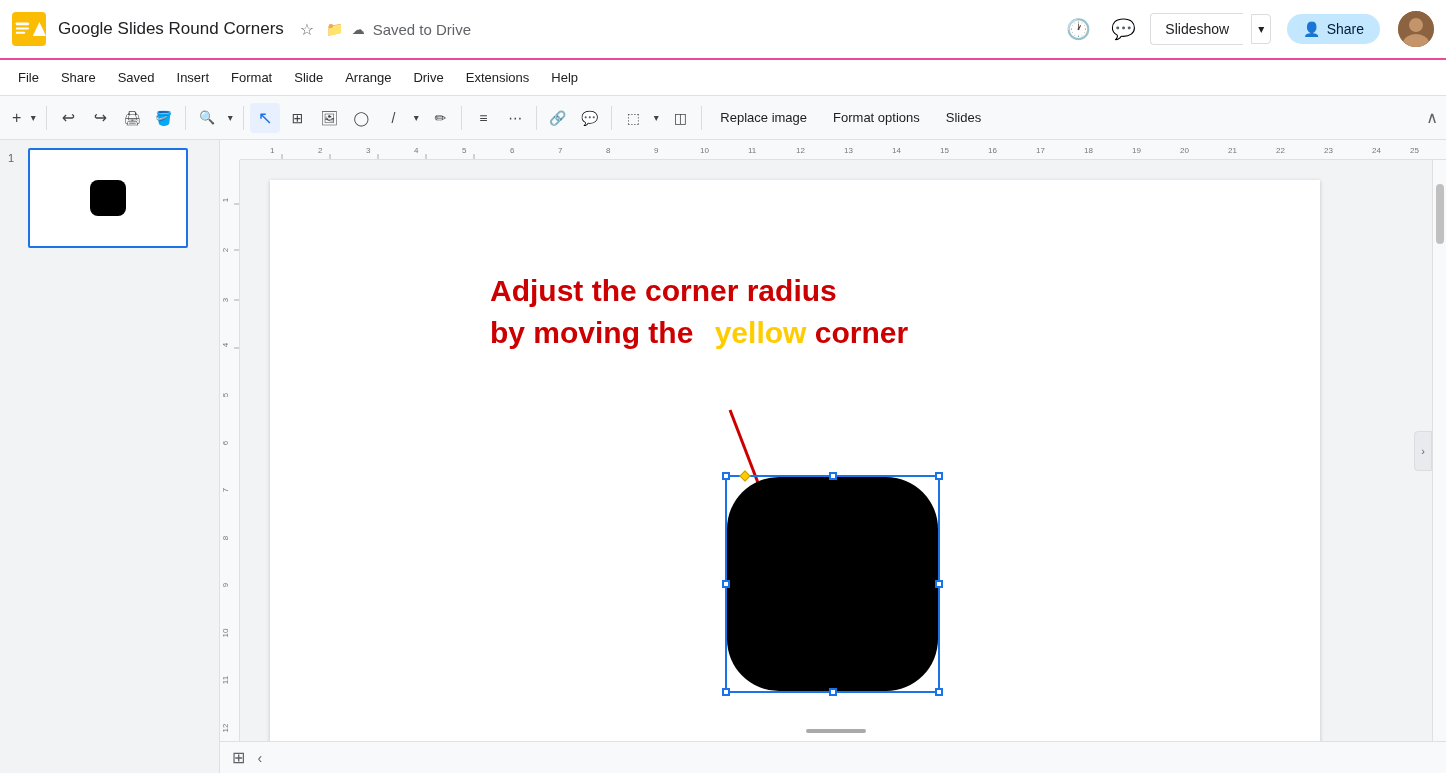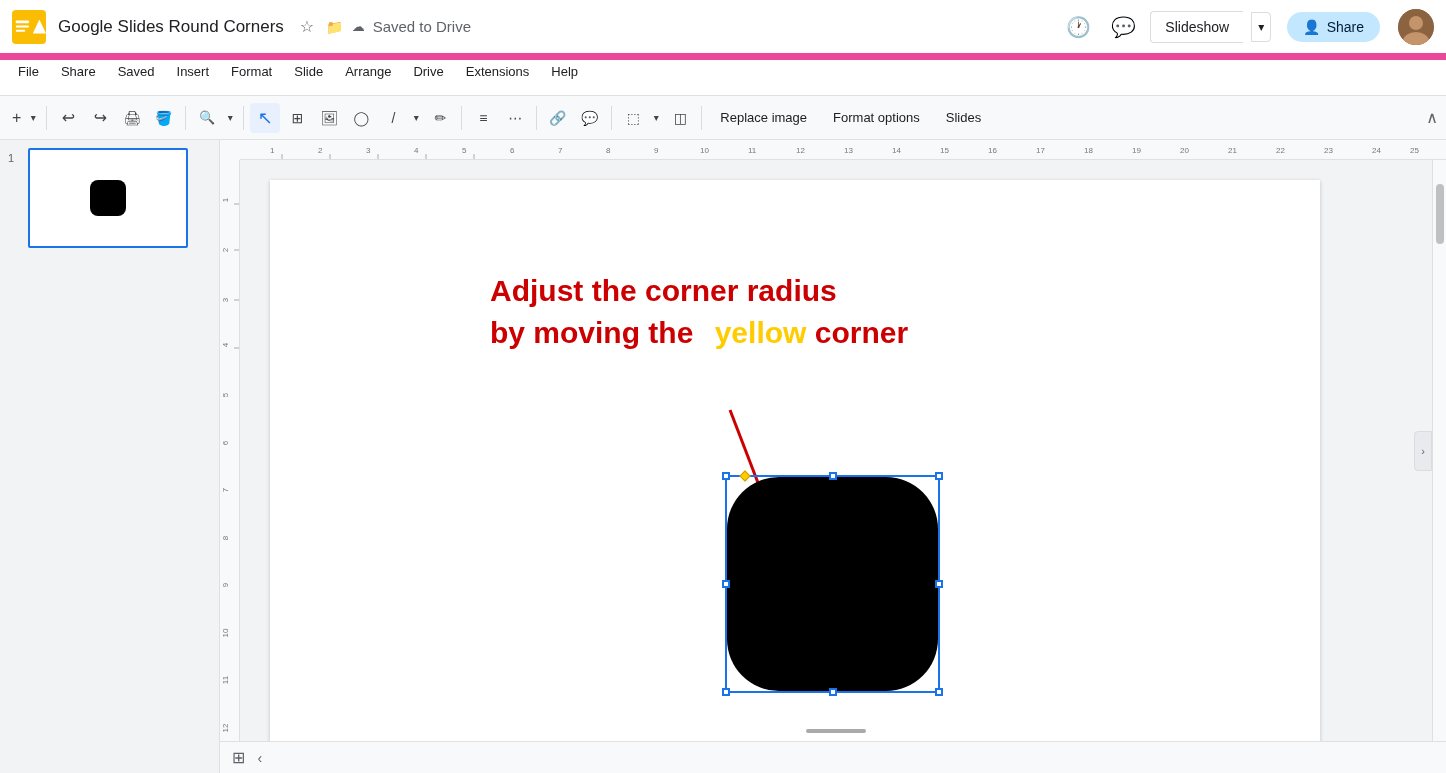--- a/index.html
+++ b/index.html
@@ -5,21 +5,21 @@
     * { box-sizing: border-box; margin: 0; padding: 0; }
     body { font-family: 'Arial', sans-serif; background: #f0f0f0; width: 1446px; height: 773px; overflow: hidden; }
 
     
     #title-bar {
       height: 60px;
       background: #fff;
       display: flex;
       align-items: center;
       padding: 0 12px;
-      border-bottom: 7px solid #ec4899;
+      border-bottom: 2px solid #ec4899;
       gap: 8px;
     }
     #logo {
       width: 34px; height: 34px;
       background: #FBBC04;
       border-radius: 4px;
       display: flex; align-items: center; justify-content: center;
       flex-shrink: 0;
     }
     #logo::after {
@@ -28,20 +28,21 @@
       background: #fff;
       clip-path: polygon(50% 0%, 0% 100%, 100% 100%);
     }
     .title-spacer { flex: 1; }
 
     
     #menu-bar {
       height: 36px;
       background: #fff;
       display: flex;
+      align-items: center;
       padding: 0 8px;
       border-bottom: 1px solid #e0e0e0;
       gap: 2px;
     }
     .menu-item {
       padding: 4px 10px;
       font-size: 13px;
       color: #202124;
       cursor: pointer;
       border-radius: 4px;

